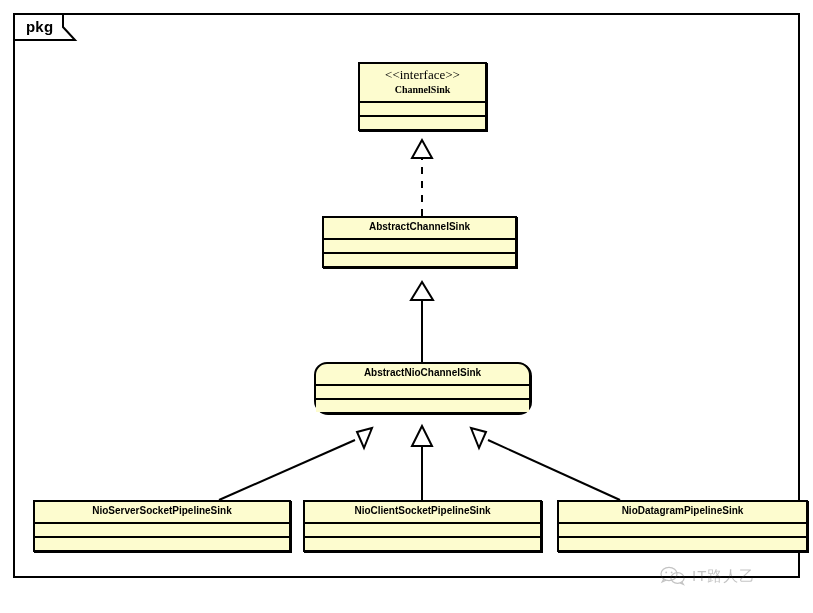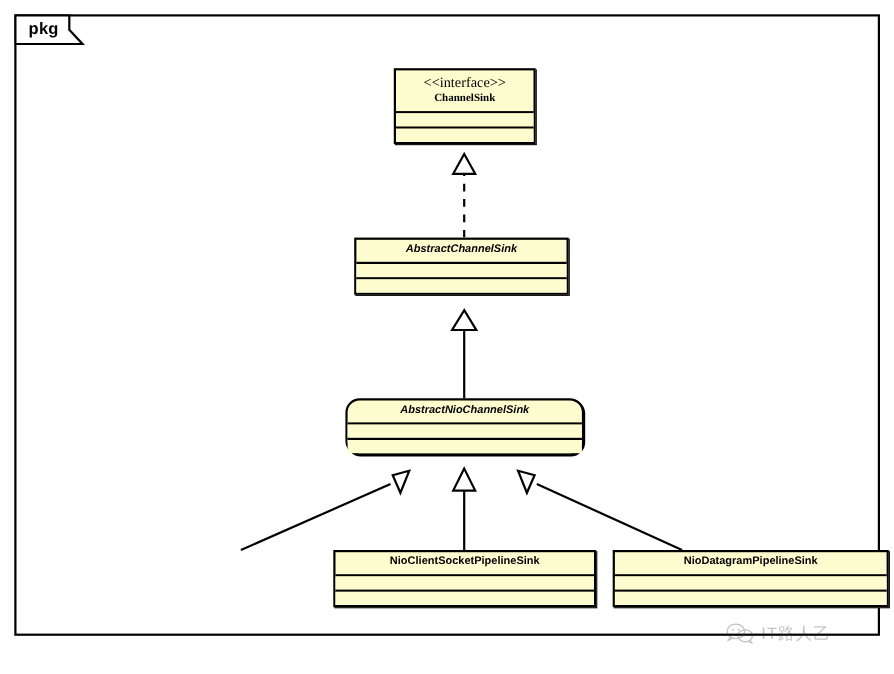--- a/index.html
+++ b/index.html
@@ -73,21 +73,20 @@
     font-style: normal;
     line-height: 1.3;
   }
   .umlbox .cname {
     display: block;
     font-size: 10px;
     font-weight: bold;
     white-space: nowrap;
   }
   .umlbox.abstract .cname {
-    font-style: italic;
     text-align: center;
   }
   .umlbox .divider {
     height: 2px;
     background: #000000;
     width: 100%;
   }
   .umlbox .compartment {
     height: 12px;
     background: #FDFCCF;
@@ -183,20 +182,29 @@
   <div class="umlbox abstract" id="box-abstractniochannelsink">
     <div class="name-cell">
       <span class="cname">AbstractNioChannelSink</span>
     </div>
     <div class="divider"></div>
     <div class="compartment"></div>
     <div class="divider"></div>
     <div class="compartment"></div>
   </div>
 
+  <div class="umlbox" id="box-nioserversocket">
+    <div class="name-cell">
+      <span class="cname">NioServerSocketPipelineSink</span>
+    </div>
+    <div class="divider"></div>
+    <div class="compartment"></div>
+    <div class="divider"></div>
+    <div class="compartment"></div>
+  </div>
 
   <div class="umlbox" id="box-nioclientsocket">
     <div class="name-cell">
       <span class="cname">NioClientSocketPipelineSink</span>
     </div>
     <div class="divider"></div>
     <div class="compartment"></div>
     <div class="divider"></div>
     <div class="compartment"></div>
   </div>

